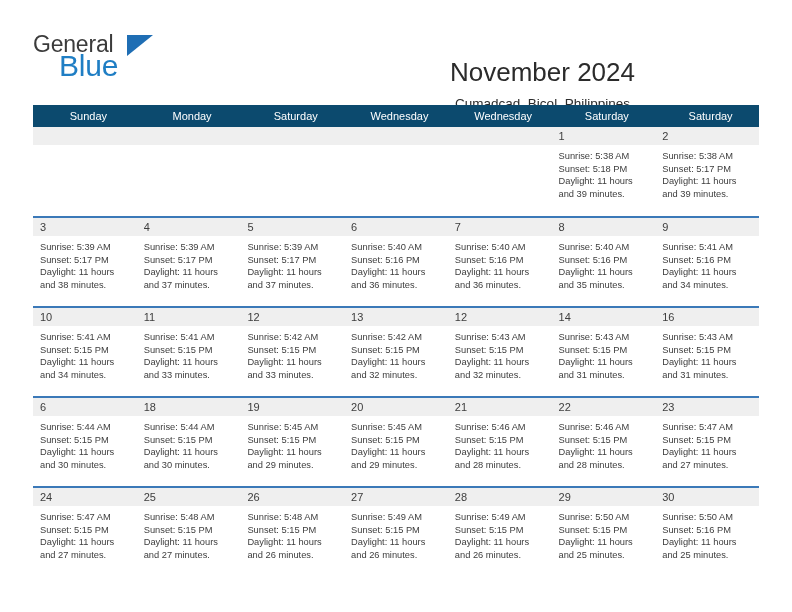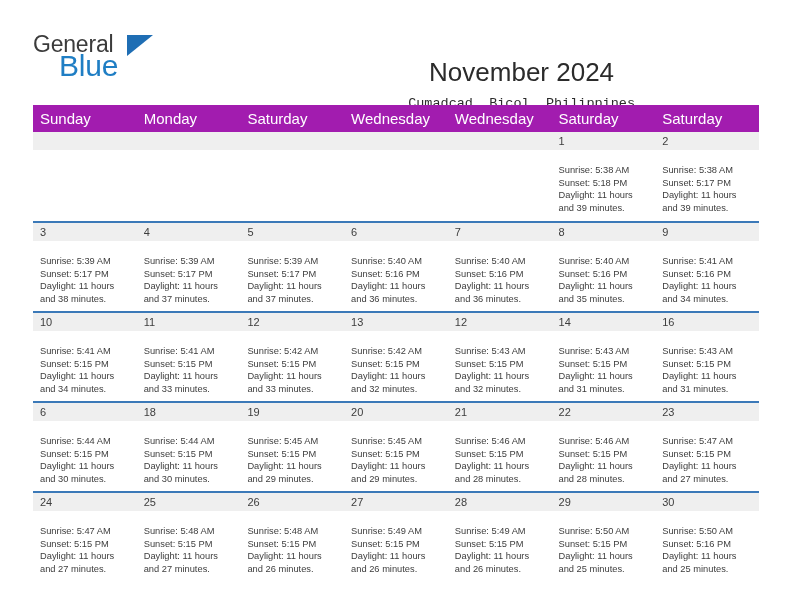--- a/index.html
+++ b/index.html
@@ -82,38 +82,37 @@
     color: #2b2b2b;
     font-weight: 400;
     white-space: nowrap;
   }
   .cal-subtitle {
     font-size: 13.5px;
     line-height: 20px;
     color: #2b2b2b;
     margin-top: 6px;
     white-space: nowrap;
-    font-family: Liberation Mono, monospace;
   }
 
   
   .calendar {
     position: absolute;
     left: 33px;
     top: 105px;
     width: 726px;
     border-collapse: collapse;
     table-layout: fixed;
   }
   .calendar th {
-    background: #a21caf;
+    background: #0c4a6e;
     color: #ffffff;
-    font-size: 15px;
+    font-size: 11px;
     font-weight: 400;
-    text-align: left;
+    text-align: center;
     padding: 5px 0 5px 7px;
     height: 20px;
     border: none;
   }
   .calendar td {
     vertical-align: top;
     padding: 0;
     border: none;
     border-top: 2px solid #3b79b8;
     height: 90px;
@@ -125,21 +124,21 @@
 
   .daynum-band {
     background: #efefef;
     height: 18px;
     padding: 1px 0 0 7px;
     font-size: 11px;
     line-height: 17px;
     color: #3d3d3d;
   }
   .cell-body {
-    padding: 14px 6px 0 7px;
+    padding: 5px 6px 0 7px;
     background: #ffffff;
   }
   .cell-body div {
     font-size: 9.3px;
     line-height: 12.6px;
     color: #3d3d3d;
     white-space: nowrap;
   }
   .cell-empty .daynum-band {
     background: #efefef;

